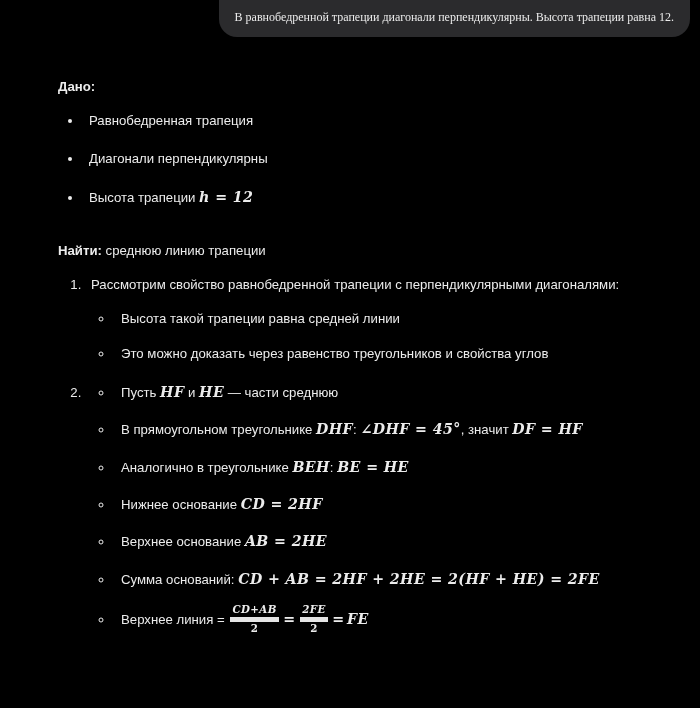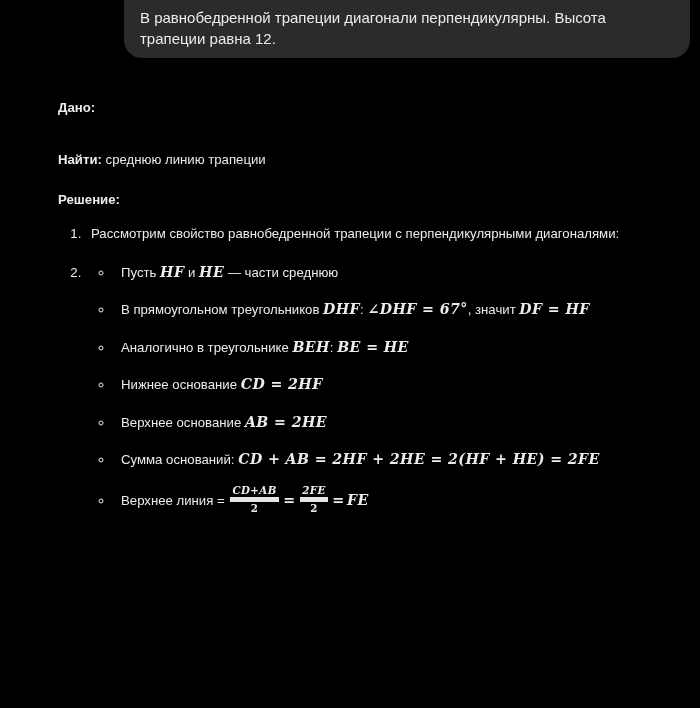--- a/index.html
+++ b/index.html
@@ -20,25 +20,26 @@
   .bubble-row {
     display: flex;
     justify-content: flex-end;
     padding-right: 10px;
   }
   .bubble {
     background: #2b2b2d;
     color: #ececec;
     border-radius: 0 0 18px 18px;
     padding: 0 16px 9px 16px;
-    font-size: 15px;
+    font-size: 12px;
     line-height: 21px;
     max-width: 566px;
     margin-top: -1px;
     box-sizing: border-box;
+    font-family: Liberation Serif, serif;
   }
   .bubble-text {
     display: block;
     padding-top: 8px;
   }
 
   
   .answer {
     padding: 0 20px 0 58px;
     font-size: 13.2px;
@@ -134,44 +135,60 @@
   <div class="bubble">
     <span class="bubble-text">В равнобедренной трапеции диагонали перпендикулярны. Высота трапеции равна 12.</span>
   </div>
 </div>
 
 <div class="answer">
 
   <p class="para blk-dano">
     <span class="lead">Дано:</span>
   </p>
+  <ul class="disc">
+    <li>
+      <span>Равнобедренная трапеция</span>
+    </li>
+    <li>
+      <span>Диагонали перпендикулярны</span>
+    </li>
+    <li>
+      <span>Высота трапеции </span><span class="math">h = 12</span>
+    </li>
+  </ul>
 
   <p class="para blk-naiti">
     <span class="lead">Найти:</span><span> среднюю линию трапеции</span>
   </p>
 
-  <p class="para blk-reshenie">
-    <span class="lead">Решение:</span>
-  </p>
 
   <ol class="steps">
 
     <li>
       <span>Рассмотрим свойство равнобедренной трапеции с перпендикулярными диагоналями:</span>
-    </li>
-
-    <li>
       <ul class="circle">
+        <li>
+          <span>Высота такой трапеции равна средней линии</span>
+        </li>
+        <li>
+          <span>Это можно доказать через равенство треугольников и свойства углов</span>
+        </li>
+      </ul>
+    </li>
+
+    <li>
+      <ul class="circle">
 
         <li>
           <span>Пусть </span><span class="math">HF</span><span> и </span><span class="math">HE</span><span> — части среднюю</span>
         </li>
 
         <li>
-          <span>В прямоугольном треугольников </span><span class="math">DHF</span><span>: </span><span class="math">∠DHF = 67°</span><span>, значит </span><span class="math">DF = HF</span>
+          <span>В прямоугольном треугольнике </span><span class="math">DHF</span><span>: </span><span class="math">∠DHF = 45°</span><span>, значит </span><span class="math">DF = HF</span>
         </li>
 
         <li>
           <span>Аналогично в треугольнике </span><span class="math">BEH</span><span>: </span><span class="math">BE = HE</span>
         </li>
 
         <li>
           <span>Нижнее основание </span><span class="math">CD = 2HF</span>
         </li>
 

